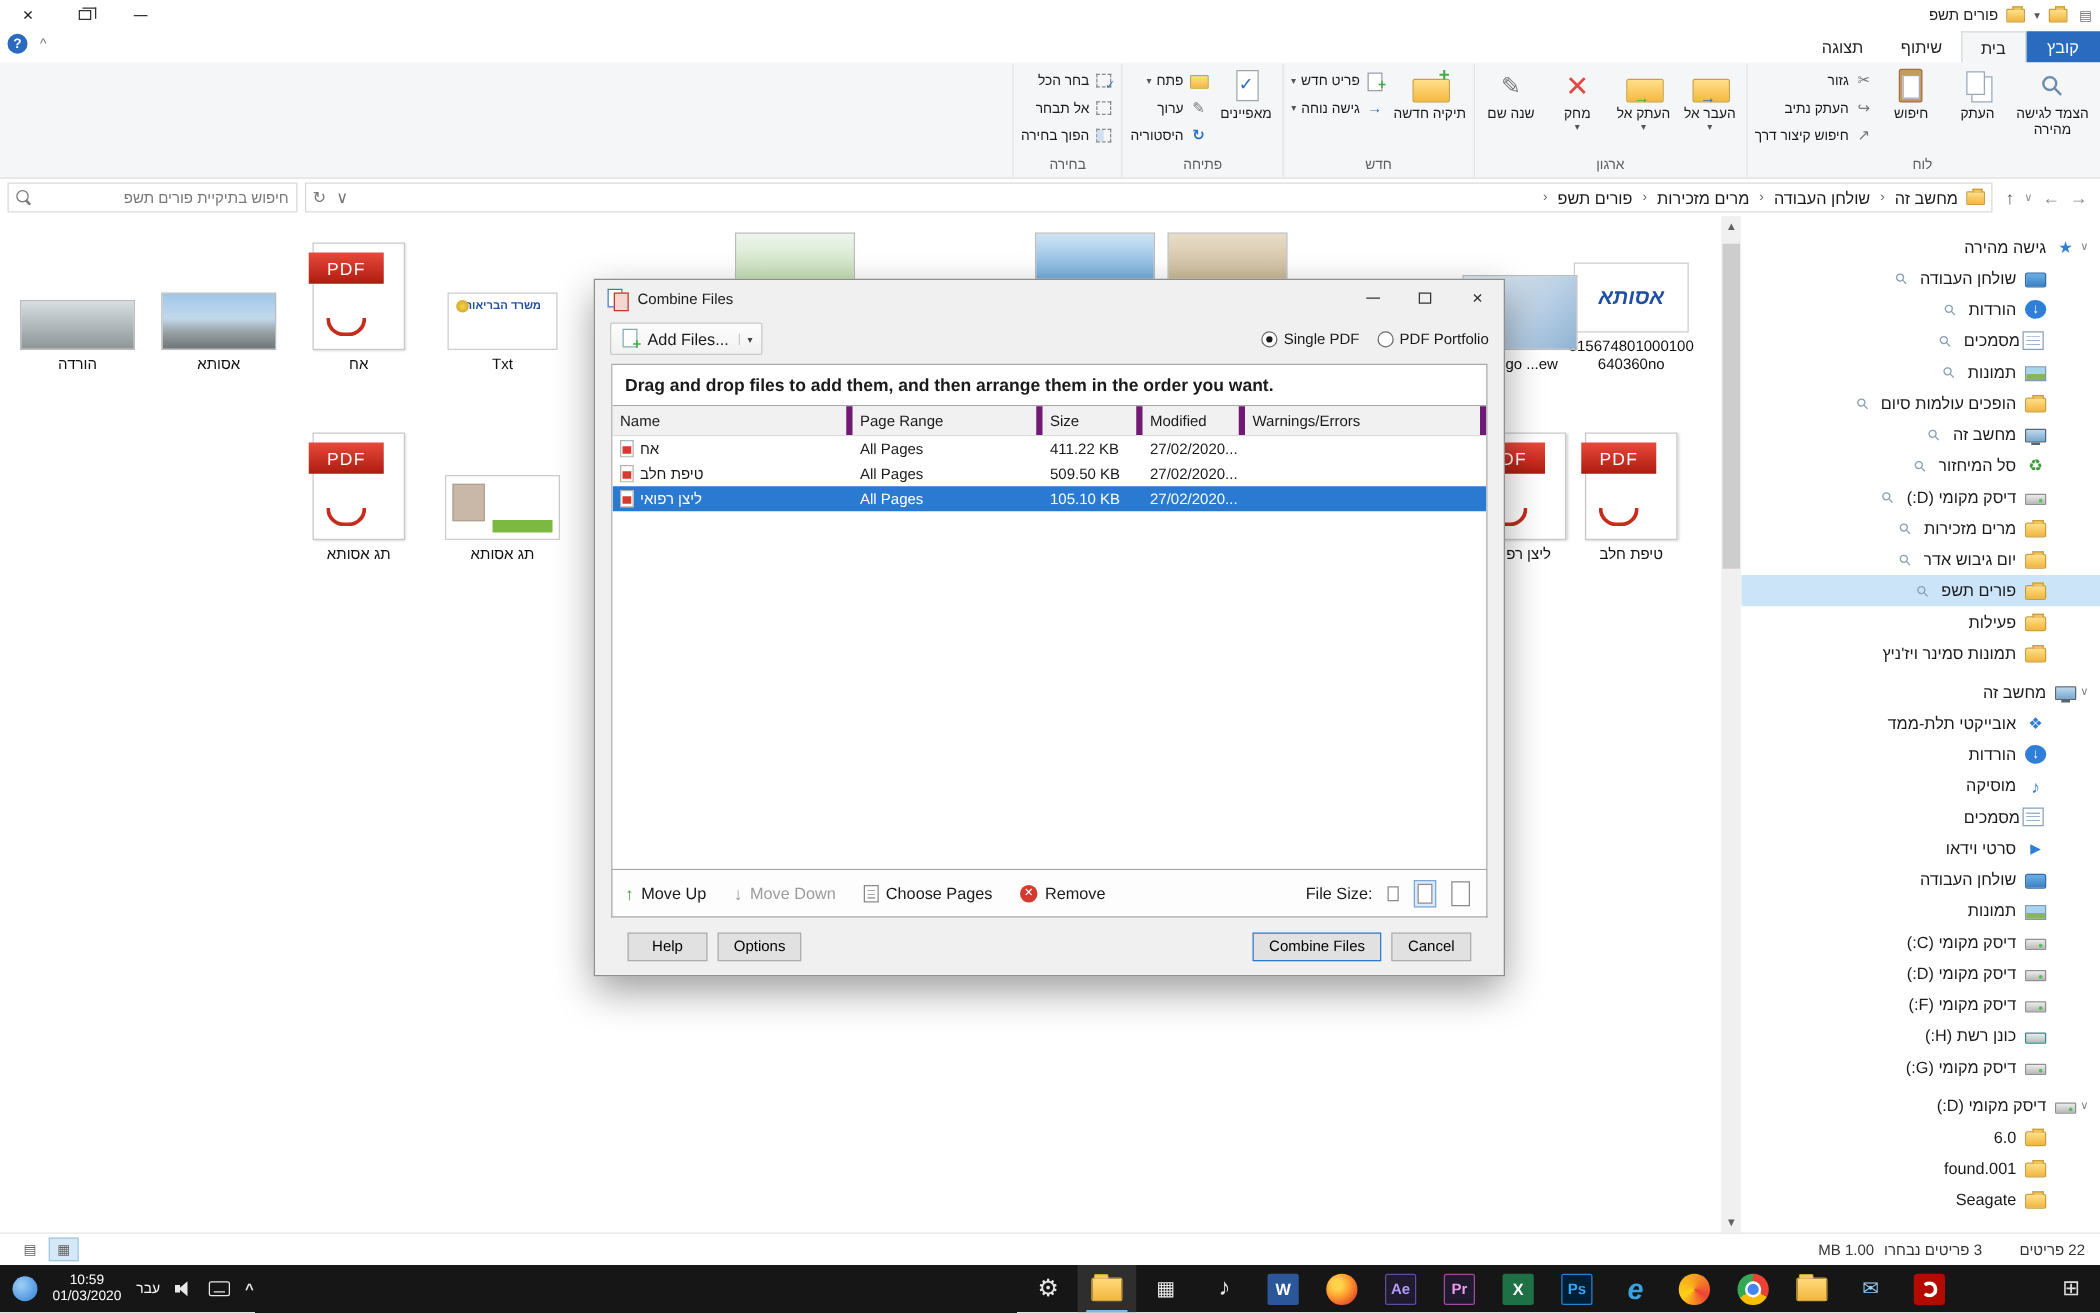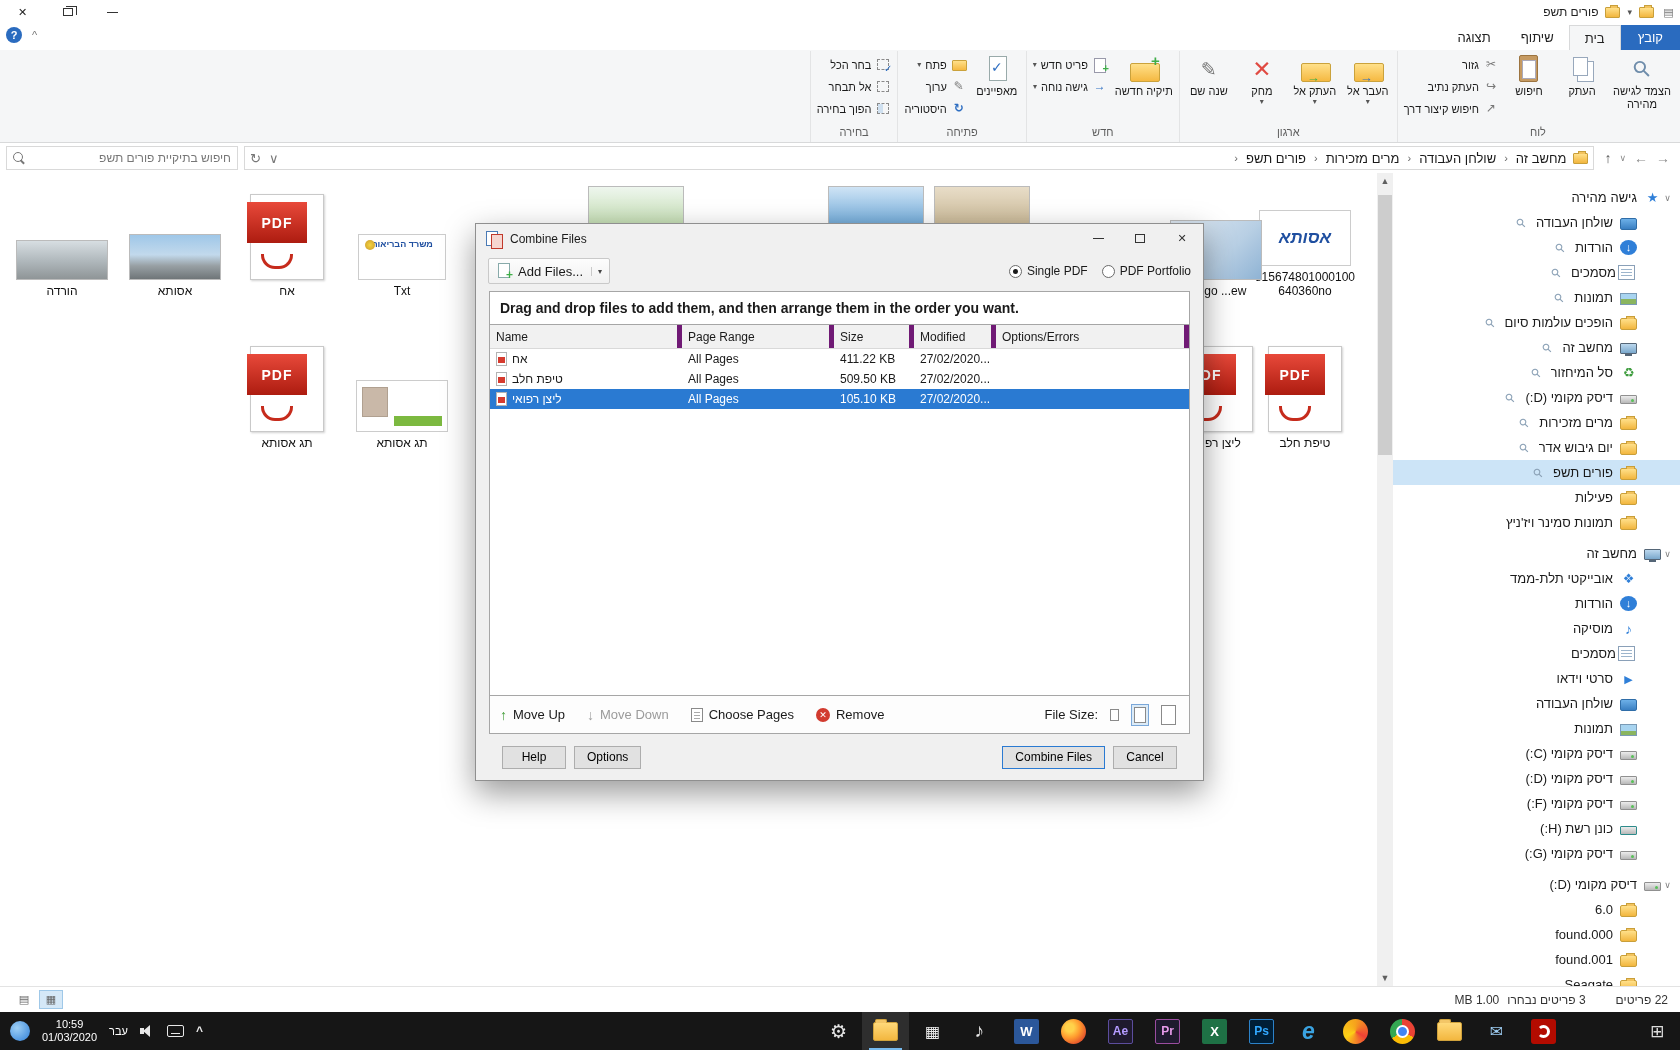--- a/index.html
+++ b/index.html
@@ -85,21 +85,21 @@
 .mag{width:13px;height:13px;position:relative;flex:0 0 13px}
 .mag::before{content:"";position:absolute;width:8px;height:8px;border:1.5px solid #777;border-radius:50%;left:0;top:0}
 .mag::after{content:"";position:absolute;width:5px;height:1.5px;background:#777;transform:rotate(45deg);left:7px;top:9px}
 
 
 #main{position:absolute;top:173px;left:0;right:0;bottom:26px;background:#fff}
 #filearea{position:absolute;left:0;top:0;bottom:0;right:303px;background:#fff}
 .fitem{position:absolute;width:106px;height:112px;display:flex;flex-direction:column;align-items:center;justify-content:flex-end;text-align:center}
 .flabel{font-size:12px;color:#111;margin-top:4px;line-height:14px;max-width:102px;word-break:break-word}
 .pdficon{width:74px;height:86px;background:#fff;border:1px solid #c9c9c9;position:relative;box-shadow:1px 1px 2px rgba(0,0,0,.18)}
-.pdficon .band{position:absolute;left:-4px;top:7px;height:41px;width:60px;background:linear-gradient(#e8493a,#ad1c10);color:#fff;font-weight:700;font-size:14px;display:flex;align-items:center;justify-content:center;letter-spacing:1px}
+.pdficon .band{position:absolute;left:-4px;top:7px;height:25px;width:60px;background:linear-gradient(#e8493a,#ad1c10);color:#fff;font-weight:400;font-size:14px;display:flex;align-items:center;justify-content:center;letter-spacing:1px}
 .pdficon::after{content:"";position:absolute;left:10px;bottom:10px;width:26px;height:12px;border:3px solid #c62b1c;border-top:none;border-radius:0 0 14px 14px}
 .ph1{width:92px;height:40px;background:linear-gradient(180deg,#d7dee2 0%,#aeb6ba 55%,#8f9597 100%);border:1px solid #bbb}
 .ph2{width:92px;height:46px;background:linear-gradient(180deg,#9fc7e8 0%,#c2d9ec 45%,#98a0a4 70%,#6f7578 100%);border:1px solid #bbb}
 .ph3{width:92px;height:60px;background:linear-gradient(135deg,#dfe9f2,#b8cfe4 60%,#8fb3d4);border:1px solid #bbb}
 .docthumb{width:88px;height:46px;background:#fff;border:1px solid #ccc;position:relative;display:flex;align-items:flex-start;justify-content:center;padding-top:4px}
 .docthumb .dtext{font-size:9px;font-weight:700;color:#1f4fa0}
 .docthumb::after{content:"";position:absolute;left:6px;top:5px;width:10px;height:10px;border-radius:50%;background:radial-gradient(#f5d442,#c9992a)}
 .cardthumb{width:92px;height:52px;background:#fff;border:1px solid #ccc;position:relative}
 .cardthumb::before{content:"";position:absolute;left:5px;top:6px;width:24px;height:28px;background:#c9b8a8;border:1px solid #b0a090}
 .cardthumb::after{content:"";position:absolute;right:5px;bottom:5px;width:48px;height:10px;background:#7cb940}
@@ -717,26 +717,20 @@
             <span class="nav-pin"></span>
           </div>
 
           <div class="nav-item lvl1">
             <span class="nav-chev"></span>
             <span class="nav-ico i-folder"></span>
             <span class="nav-label">6.0</span>
             <span class="nav-pin"></span>
           </div>
 
-          <div class="nav-item lvl1">
-            <span class="nav-chev"></span>
-            <span class="nav-ico i-folder"></span>
-            <span class="nav-label">found.000</span>
-            <span class="nav-pin"></span>
-          </div>
 
           <div class="nav-item lvl1">
             <span class="nav-chev"></span>
             <span class="nav-ico i-folder"></span>
             <span class="nav-label">found.001</span>
             <span class="nav-pin"></span>
           </div>
 
           <div class="nav-item lvl1">
             <span class="nav-chev"></span>
@@ -793,21 +787,21 @@
     </div>
 
     <div class="dbody">
       <div class="listwrap">
         <div class="instr">Drag and drop files to add them, and then arrange them in the order you want.</div>
         <div class="lhead">
           <div class="c-name">Name</div>
           <div class="c-pages">Page Range</div>
           <div class="c-size">Size</div>
           <div class="c-mod">Modified</div>
-          <div class="c-warn">Options/Errors</div>
+          <div class="c-warn">Warnings/Errors</div>
         </div>
         <div class="rows">
 
             <div class="lrow">
               <div class="c-name">
                 <span class="mini-pdf"></span>
                 <span>אח</span>
               </div>
               <div class="c-pages">All Pages</div>
               <div class="c-size">411.22 KB</div>

